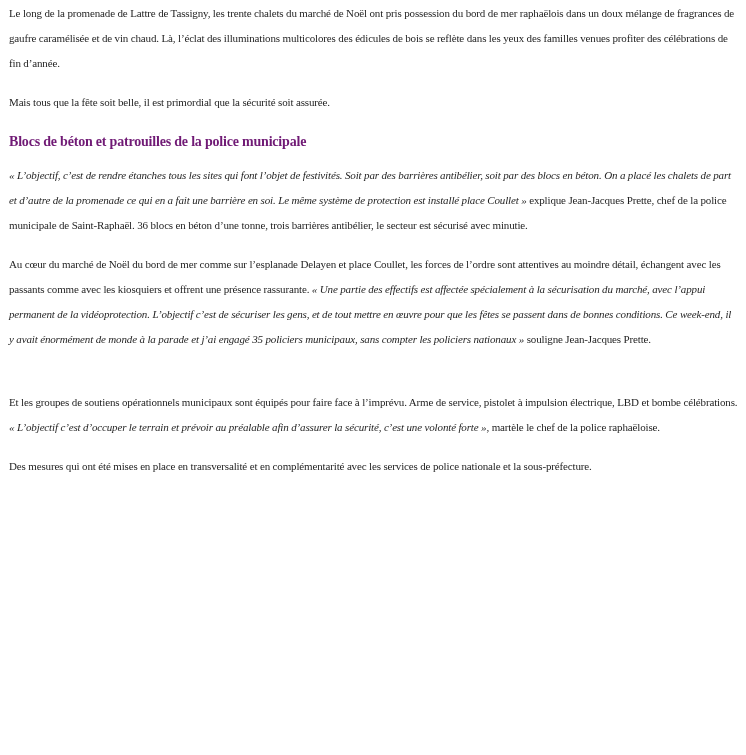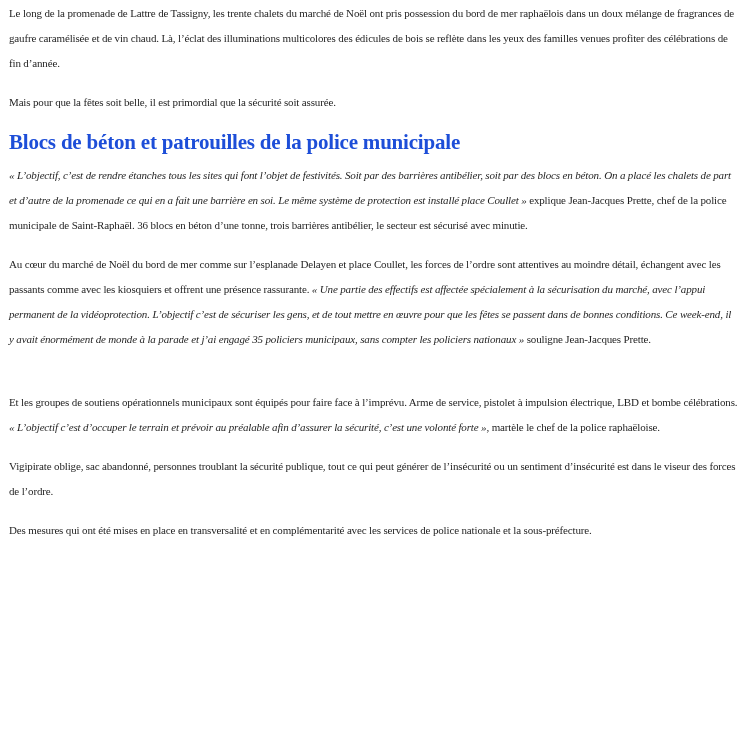--- a/index.html
+++ b/index.html
@@ -20,42 +20,41 @@
     .p {
       font-size: 11px;
       line-height: 25px;
       margin: 0 0 14px 0;
       letter-spacing: -0.15px;
     }
     .p.first { margin-top: 1px; }
     .h2 {
       font-family: "Liberation Serif", "DejaVu Serif", serif;
       font-weight: bold;
-      font-size: 21px;
+      font-size: 14px;
       line-height: 26px;
-      color: #1d4ed8;
+      color: #701a75;
       margin: 12px 0 8px 0;
       letter-spacing: -0.2px;
     }
     .spacer { height: 24px; }
     em { font-style: italic; }
   </style>
 </head>
 <body>
 
 <div class="article">
   <p class="p first">Le long de la promenade de Lattre de Tassigny, les trente chalets du marché de Noël ont pris possession du bord de mer raphaëlois dans un doux mélange de fragrances de gaufre caramélisée et de vin chaud. Là, l’éclat des illuminations multicolores des édicules de bois se reflète dans les yeux des familles venues profiter des célébrations de fin d’année.</p>
-  <p class="p">Mais pour que la fêtes soit belle, il est primordial que la sécurité soit assurée.</p>
+  <p class="p">Mais tous que la fête soit belle, il est primordial que la sécurité soit assurée.</p>
 
   <h2 class="h2">Blocs de béton et patrouilles de la police municipale</h2>
 
   <p class="p"><em>« L’objectif, c’est de rendre étanches tous les sites qui font l’objet de festivités. Soit par des barrières antibélier, soit par des blocs en béton. On a placé les chalets de part et d’autre de la promenade ce qui en a fait une barrière en soi. Le même système de protection est installé place Coullet »</em><span> explique Jean-Jacques Prette, chef de la police municipale de Saint-Raphaël. 36 blocs en béton d’une tonne, trois barrières antibélier, le secteur est sécurisé avec minutie.</span></p>
 
   <p class="p"><span>Au cœur du marché de Noël du bord de mer comme sur l’esplanade Delayen et place Coullet, les forces de l’ordre sont attentives au moindre détail, échangent avec les passants comme avec les kiosquiers et offrent une présence rassurante. </span><em>« Une partie des effectifs est affectée spécialement à la sécurisation du marché, avec l’appui permanent de la vidéoprotection. L’objectif c’est de sécuriser les gens, et de tout mettre en œuvre pour que les fêtes se passent dans de bonnes conditions. Ce week-end, il y avait énormément de monde à la parade et j’ai engagé 35 policiers municipaux, sans compter les policiers nationaux »</em><span> souligne Jean-Jacques Prette.</span></p>
 
   <div class="spacer"></div>
 
   <p class="p"><span>Et les groupes de soutiens opérationnels municipaux sont équipés pour faire face à l’imprévu. Arme de service, pistolet à impulsion électrique, LBD et bombe célébrations. </span><em>« L’objectif c’est d’occuper le terrain et prévoir au préalable afin d’assurer la sécurité, c’est une volonté forte »</em><span>, martèle le chef de la police raphaëloise.</span></p>
 
-  <p class="p">Vigipirate oblige, sac abandonné, personnes troublant la sécurité publique, tout ce qui peut générer de l’insécurité ou un sentiment d’insécurité est dans le viseur des forces de l’ordre.</p>
 
   <p class="p">Des mesures qui ont été mises en place en transversalité et en complémentarité avec les services de police nationale et la sous-préfecture.</p>
 </div>
 
 </body></html>

